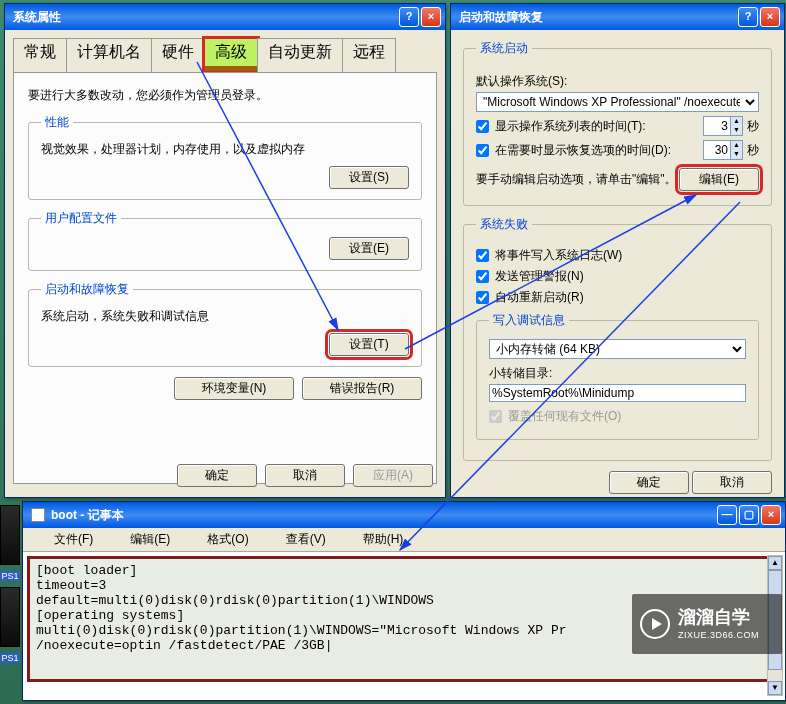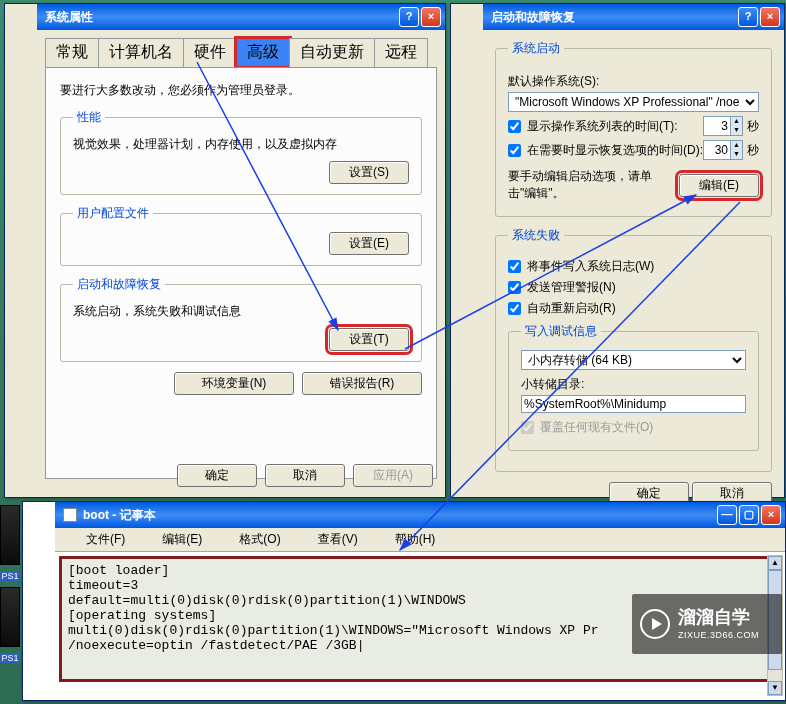--- a/index.html
+++ b/index.html
@@ -12,21 +12,20 @@
   position: relative;
   overflow: hidden;
 }
 
 
 .dialog {
   position: absolute;
   background: #ECE9D8;
   border: 1px solid #0A246A;
   box-shadow: 1px 1px 3px rgba(0,0,0,0.3);
-  padding-left: 32px;
 }
 .titlebar {
   background: linear-gradient(180deg, #0058e0 0%, #3d8cf4 50%, #0058e0 100%);
   height: 26px;
   display: flex;
   align-items: center;
   padding: 0 4px 0 8px;
   color: #fff;
   font-weight: bold;
 }
@@ -52,21 +51,21 @@
 .tabs { display: flex; padding: 8px 8px 0 8px; }
 .tab {
   padding: 3px 10px;
   background: #ECE9D8;
   border: 1px solid #919B9C;
   border-bottom: none;
   margin-right: -1px;
   font-size: 16px;
   cursor: pointer;
 }
-.tab.active { background: #3b82f6; border-bottom: 1px solid #a16207; }
+.tab.active { background: #bef264; border-bottom: 6px solid #a16207; }
 .tab.highlight { outline: 3px solid #d62828; outline-offset: -1px; }
 .tabpanel {
   margin: 0 8px 8px 8px;
   background: #fcfcfc;
   border: 1px solid #919B9C;
   padding: 10px 14px;
   height: 412px;
   position: relative;
 }
 .note { margin: 4px 0 10px 0; }

